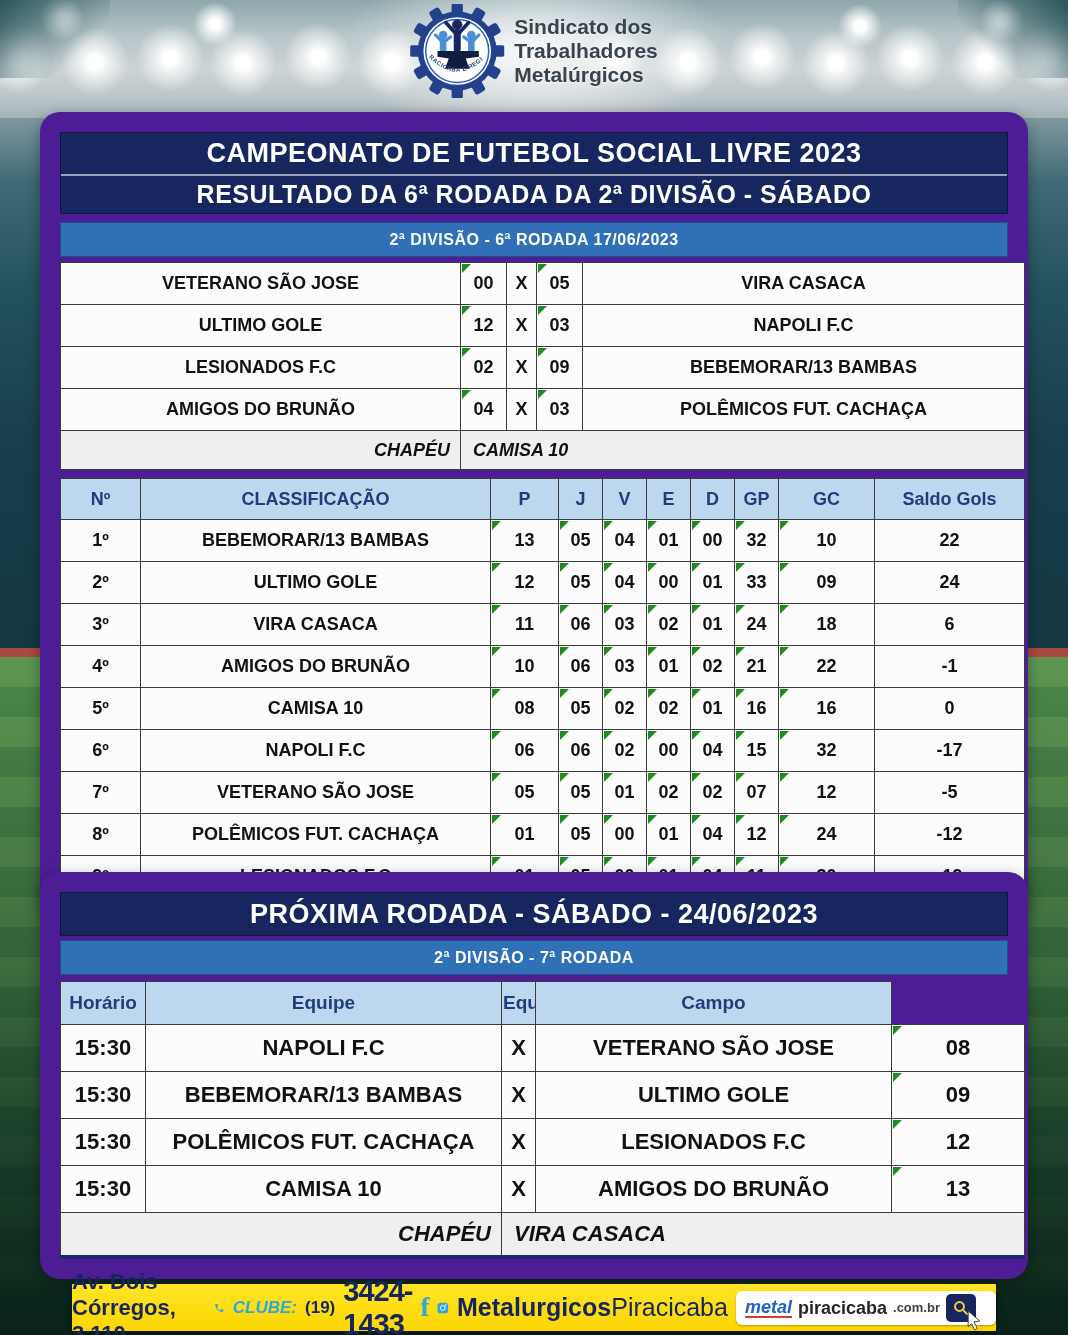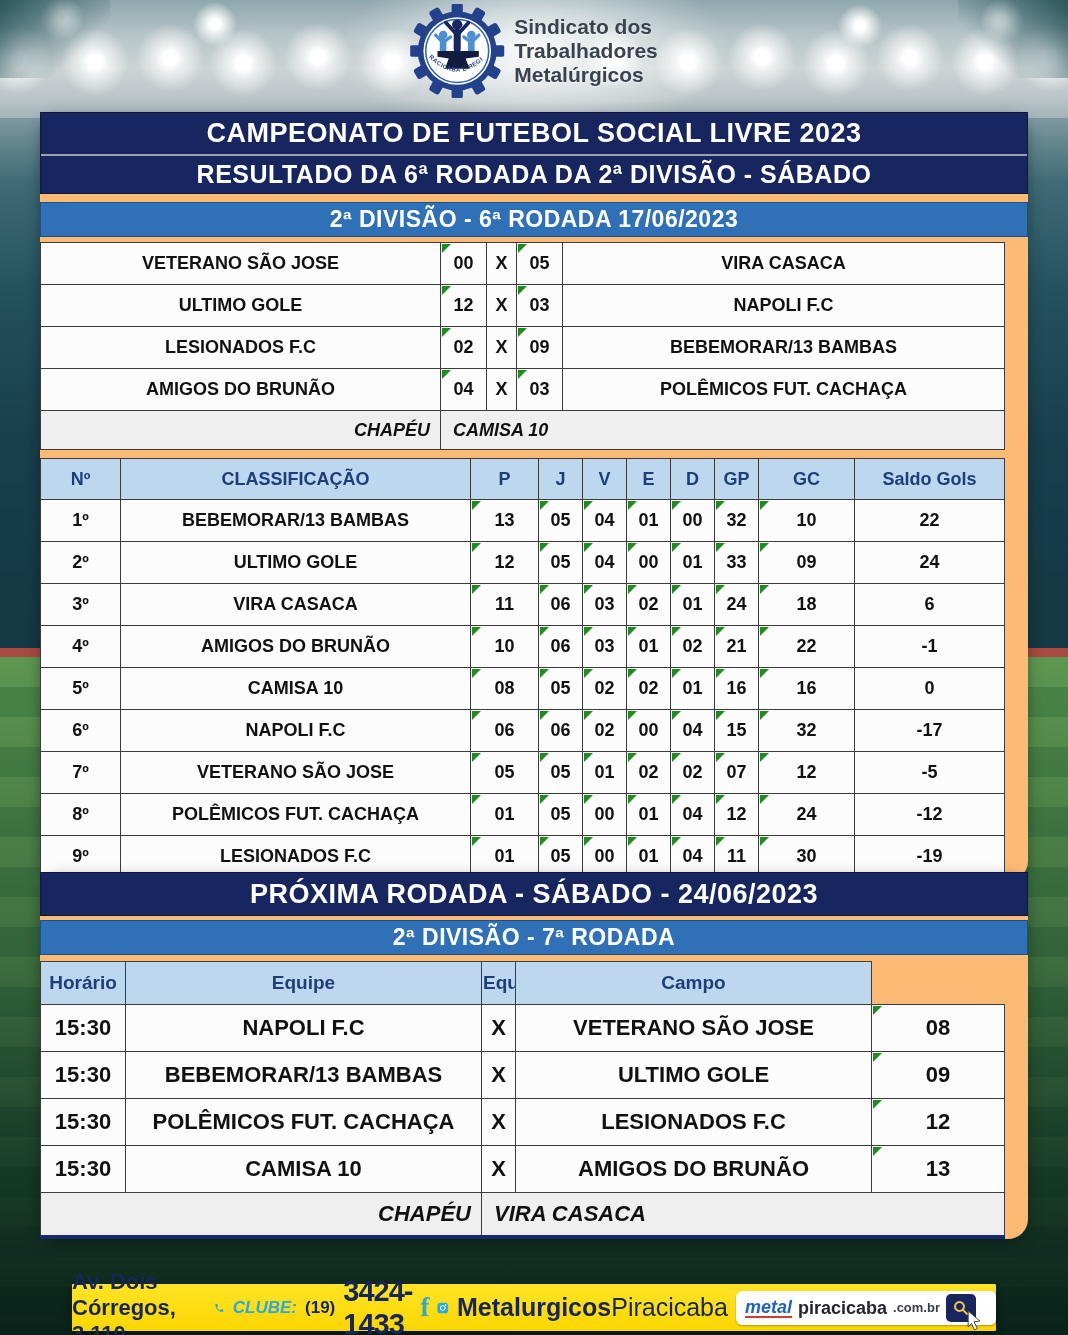--- a/index.html
+++ b/index.html
@@ -41,31 +41,31 @@
       linear-gradient(180deg,rgba(0,0,0,0) 0%,rgba(2,30,28,.35) 45%,rgba(2,28,26,.72) 75%,rgba(1,22,20,.9) 100%),
       repeating-linear-gradient(180deg,#5d9751 0 30px,#4b8748 30px 60px);}
 
   
   .logo-wrap{position:absolute;left:50%;top:4px;transform:translateX(-50%);
     display:flex;align-items:center;gap:10px;z-index:3;}
   .logo-text{color:#39434e;font-weight:bold;font-size:21px;line-height:1.14;
     text-shadow:0 1px 2px rgba(255,255,255,.55);}
 
   
-  .card{position:absolute;left:40px;width:988px;background:#fdba74;border-radius:20px;
-        padding:0;box-sizing:border-box;box-shadow:0 4px 14px rgba(0,0,0,.35);z-index:2;}
+  .card{position:absolute;left:40px;width:988px;background:#4c1d95;border-radius:20px;
+        padding:20px;box-sizing:border-box;box-shadow:0 4px 14px rgba(0,0,0,.35);z-index:2;}
   .card1{top:112px;}
   .card2{top:872px;}
 
   .navy-block{background:#17265f;border:1px solid #0e173f;}
   .bar{color:#fff;font-weight:bold;text-align:center;letter-spacing:.5px;}
   .bar-title1{font-size:27px;line-height:41px;height:41px;border-bottom:2px solid #98a0b5;}
   .bar-title2{font-size:25px;line-height:37px;height:37px;}
   .bar-next{font-size:27px;line-height:42px;height:42px;}
-  .bar-blue{background:#2f70b6;border:1px solid #1d4f8c;font-size:23px;font-weight:bold;
+  .bar-blue{background:#2f70b6;border:1px solid #1d4f8c;font-size:16px;font-weight:bold;
             color:#fff;text-align:center;letter-spacing:.5px;}
   .bar-sub1{height:33px;line-height:33px;margin-top:8px;}
   .bar-sub2{height:33px;line-height:33px;margin-top:4px;}
 
   table{border-collapse:collapse;table-layout:fixed;width:964px;}
   td,th{border:1.6px solid #3c3c3c;background:#fcfcfc;text-align:center;
         font-weight:bold;color:#111;position:relative;overflow:hidden;white-space:nowrap;}
   .match-table{margin-top:5px;}
   .match-table td{height:39px;font-size:18px;}
   .chapeu td{height:36px;background:#efefef;font-style:italic;font-size:18px;}

